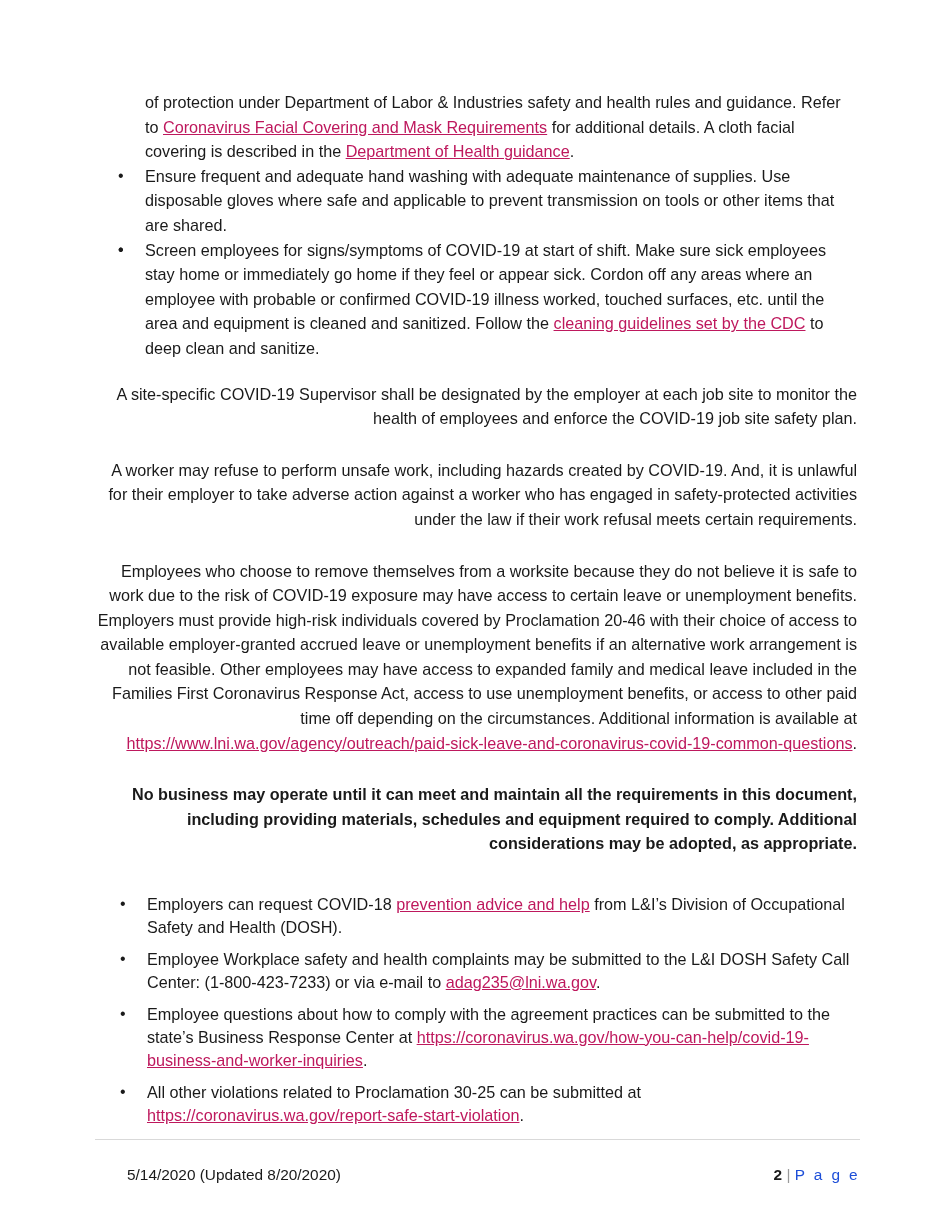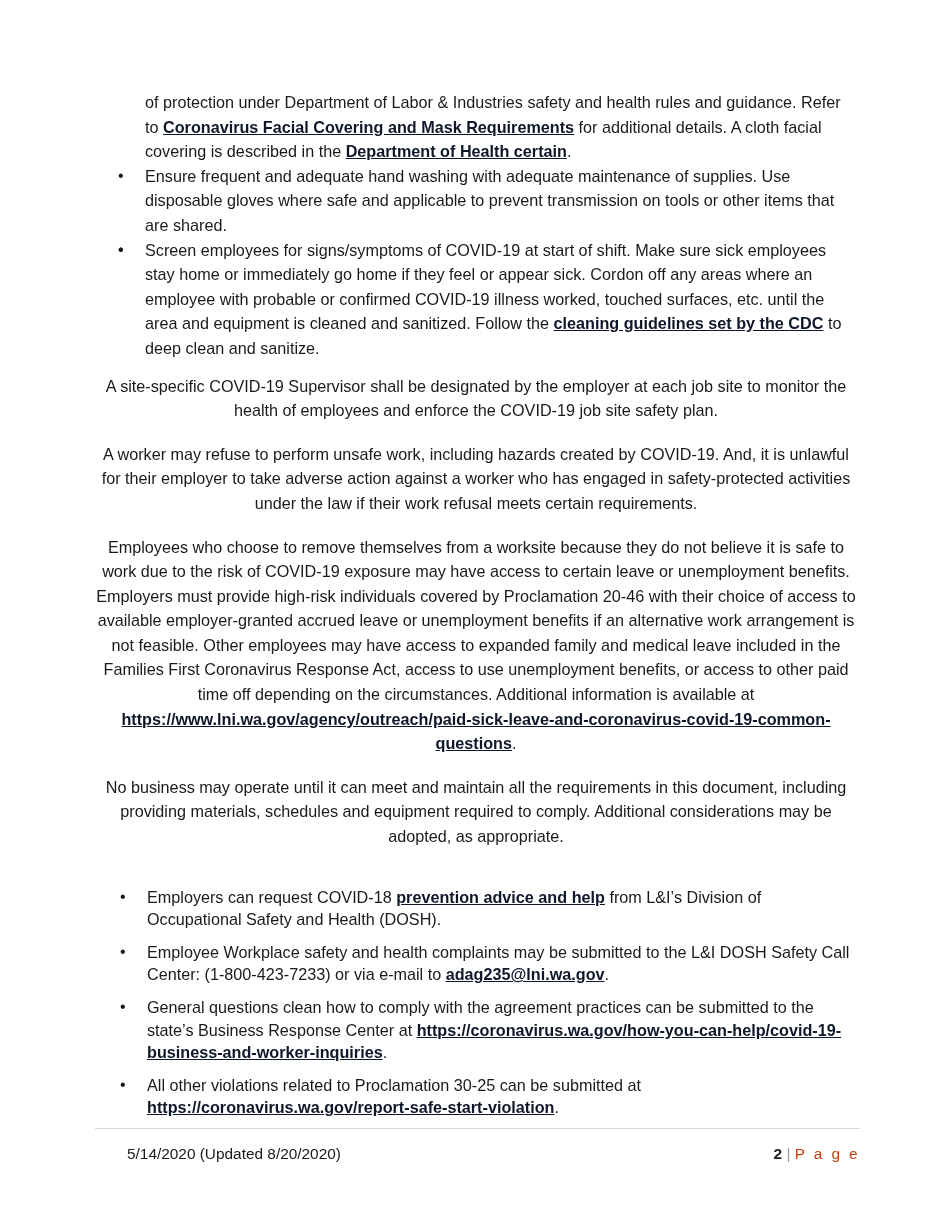--- a/index.html
+++ b/index.html
@@ -22,26 +22,26 @@
   .content {
     position: absolute;
     left: 95px;
     top: 90px;
     width: 762px;
   }
   
   .para {
     font-size: 16.2px;
     line-height: 24.6px;
-    margin: 0 0 10px 0;
-    text-align: center;
+    margin: 8px 0 10px 0;
+    text-align: right;
     color: #1a1a1a;
   }
   .para.bold {
-    font-weight: normal;
+    font-weight: bold;
     line-height: 24.6px;
     margin-bottom: 12px;
   }
   .para.tight {
     margin-bottom: 11px;
   }
   
   ul.blist {
     list-style: none;
     margin: 0;
@@ -78,37 +78,36 @@
   }
   ul.blist.spaced > li > .bullet {
     left: 25px;
     line-height: 22.6px;
   }
   ul.blist.spaced > li:last-child {
     margin-bottom: 0;
   }
   
   a.lnk {
-    color: #0f172a;
+    color: #be185d;
     text-decoration: underline;
     cursor: pointer;
-    font-weight: bold;
   }
   
   .gap-sm { height: 9px; }
   .gap-md { height: 13px; }
   .gap-lg { height: 16px; }
   
   .footer {
     position: absolute;
     left: 95px;
     right: 90px;
-    bottom: 67px;
+    bottom: 46px;
     border-top: 1px solid #d9d9d9;
-    padding-top: 16px;
+    padding-top: 26px;
     display: flex;
     justify-content: space-between;
     align-items: baseline;
   }
   .footer-left {
     font-size: 15.4px;
     color: #1a1a1a;
     padding-left: 32px;
   }
   .footer-right {
@@ -118,31 +117,31 @@
   }
   .footer-right .pgnum {
     color: #1a1a1a;
     font-weight: bold;
   }
   .footer-right .sep {
     color: #9a9a9a;
   }
   .footer-right .pword {
     letter-spacing: 2.4px;
-    color: #c2410c;
+    color: #1d4ed8;
   }
 </style>
 </head>
 <body>
 
 <div class="page">
 
   <div class="content">
 
-    <div class="carryover"><span>of protection under Department of Labor &amp; Industries safety and health rules and guidance. Refer to </span><a class="lnk">Coronavirus Facial Covering and Mask Requirements</a><span> for additional details. A cloth facial covering is described in the </span><a class="lnk">Department of Health certain</a><span>.</span></div>
+    <div class="carryover"><span>of protection under Department of Labor &amp; Industries safety and health rules and guidance. Refer to </span><a class="lnk">Coronavirus Facial Covering and Mask Requirements</a><span> for additional details. A cloth facial covering is described in the </span><a class="lnk">Department of Health guidance</a><span>.</span></div>
 
     <ul class="blist">
       <li><span class="bullet">•</span><span>Ensure frequent and adequate hand washing with adequate maintenance of supplies. Use disposable gloves where safe and applicable to prevent transmission on tools or other items that are shared.</span></li>
       <li><span class="bullet">•</span></li>
       <li><span class="bullet">•</span><span>Screen employees for signs/symptoms of COVID-19 at start of shift. Make sure sick employees stay home or immediately go home if they feel or appear sick. Cordon off any areas where an employee with probable or confirmed COVID-19 illness worked, touched surfaces, etc. until the area and equipment is cleaned and sanitized. Follow the </span><a class="lnk">cleaning guidelines set by the CDC</a><span> to deep clean and sanitize.</span></li>
     </ul>
 
     <div class="gap-md"></div>
 
     <p class="para">A site-specific COVID-19 Supervisor shall be designated by the employer at each job site to monitor the health of employees and enforce the COVID-19 job site safety plan.</p>
@@ -162,21 +161,21 @@
     <div class="gap-sm"></div>
 
 
     <div class="gap-lg"></div>
 
     <ul class="blist spaced">
       <li><span class="bullet">•</span><span>Employers can request COVID-18 </span><a class="lnk">prevention advice and help</a><span> from L&amp;I’s Division of Occupational Safety and Health (DOSH).</span></li>
 
       <li><span class="bullet">•</span><span>Employee Workplace safety and health complaints may be submitted to the L&amp;I DOSH Safety Call Center: (1-800-423-7233) or via e-mail to </span><a class="lnk">adag235@lni.wa.gov</a><span>.</span></li>
 
-      <li><span class="bullet">•</span><span> General questions clean how to comply with the agreement practices can be submitted to the state’s Business Response Center at </span><a class="lnk">https://coronavirus.wa.gov/how-you-can-help/covid-19-business-and-worker-inquiries</a><span>.</span></li>
+      <li><span class="bullet">•</span><span> Employee questions about how to comply with the agreement practices can be submitted to the state’s Business Response Center at </span><a class="lnk">https://coronavirus.wa.gov/how-you-can-help/covid-19-business-and-worker-inquiries</a><span>.</span></li>
 
       <li><span class="bullet">•</span><span>All other violations related to Proclamation 30-25 can be submitted at </span><a class="lnk">https://coronavirus.wa.gov/report-safe-start-violation</a><span>.</span></li>
     </ul>
 
   </div>
 
   <div class="footer">
     <div class="footer-left">5/14/2020 (Updated 8/20/2020)</div>
     <div class="footer-right"><span class="pgnum">2</span><span class="sep"> | </span><span class="pword">P a g e</span></div>
   </div>

